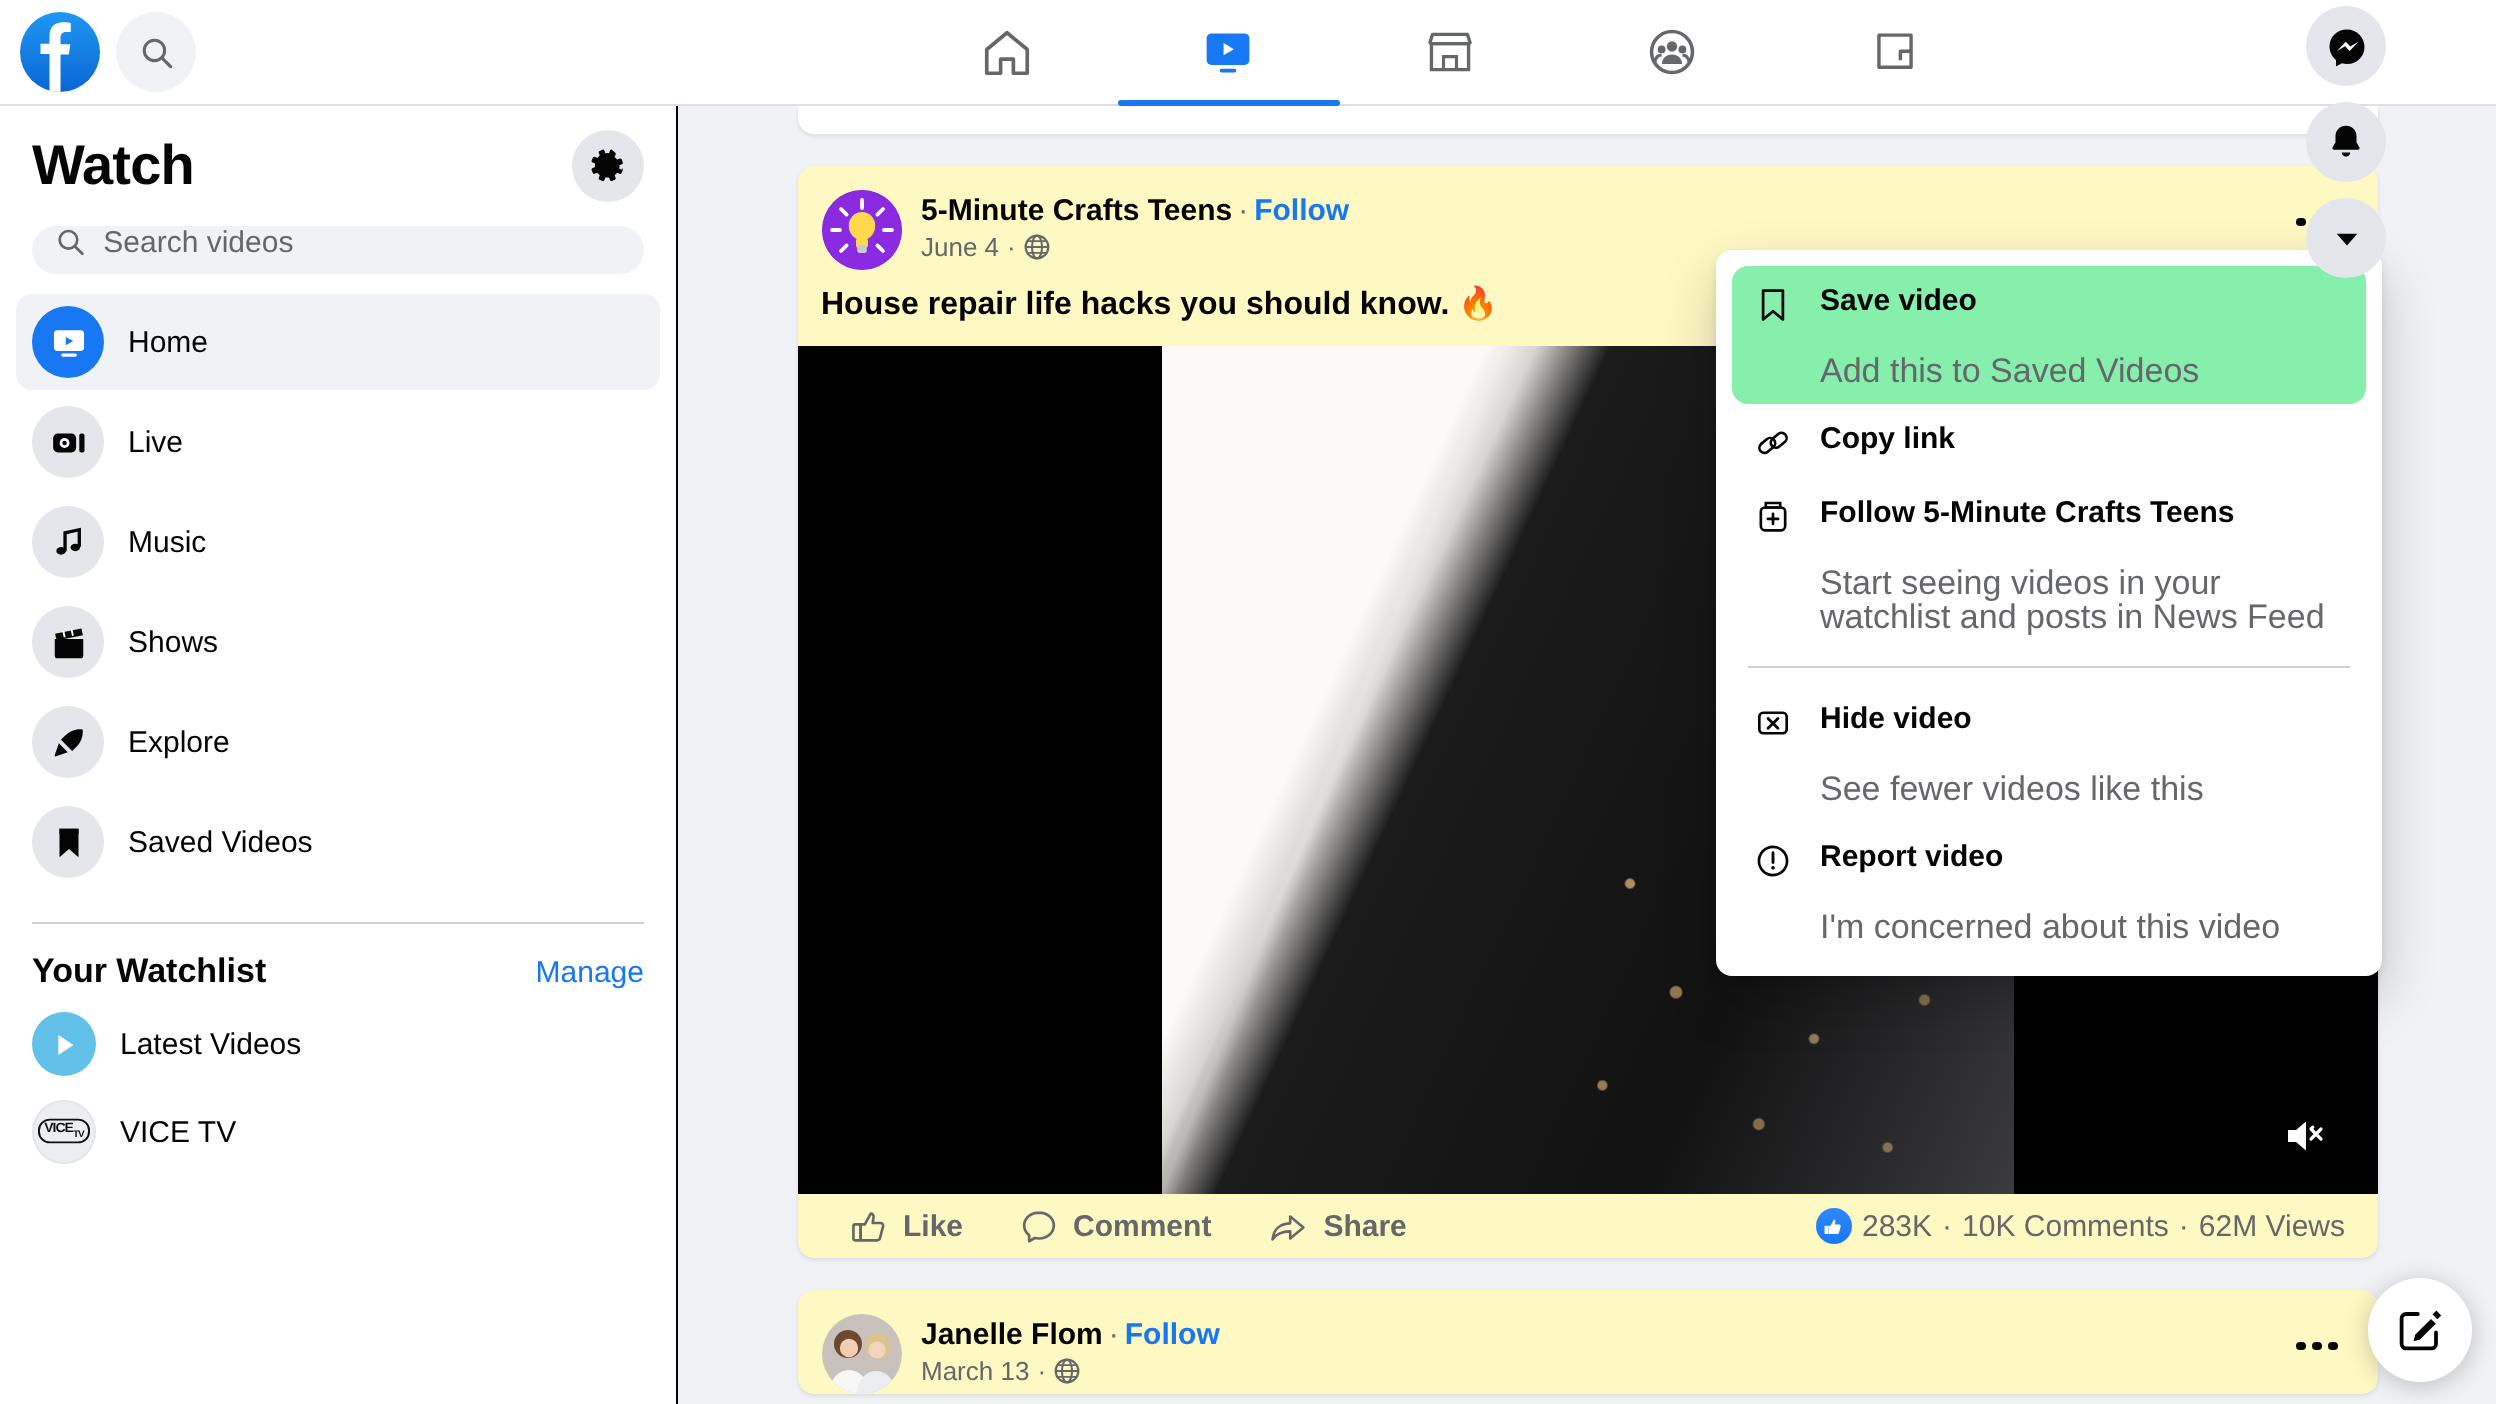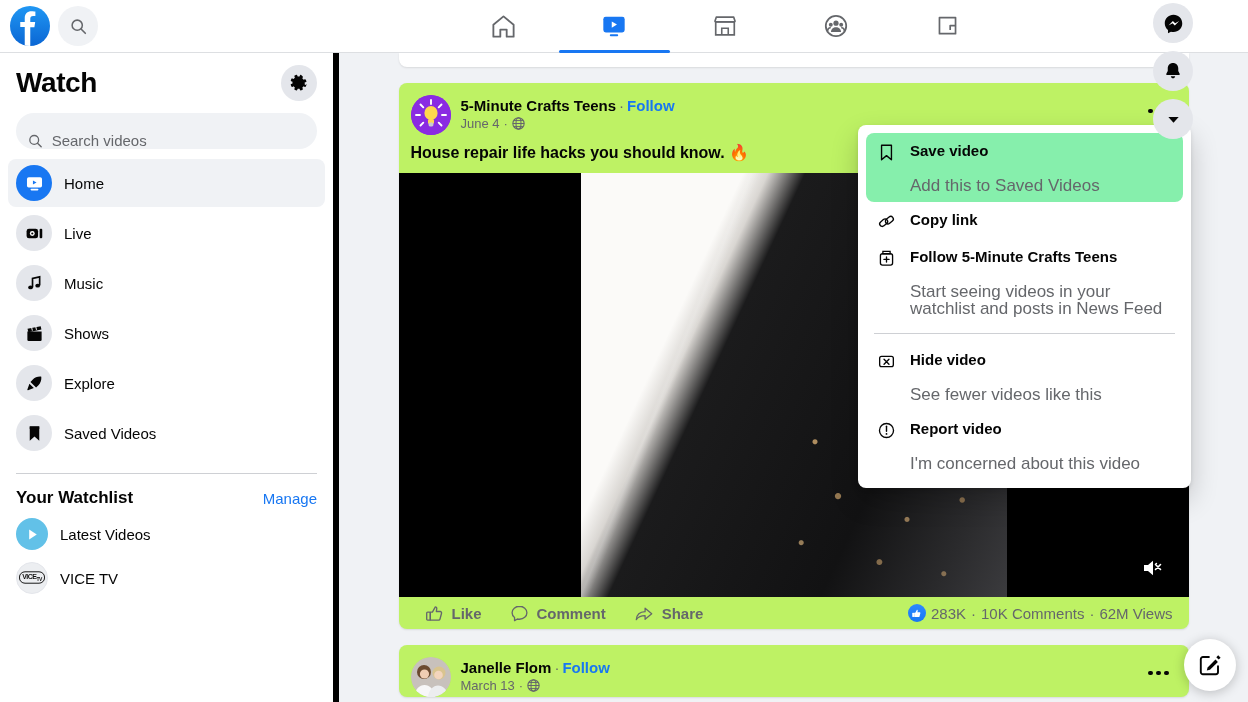--- a/index.html
+++ b/index.html
@@ -64,35 +64,35 @@
     width: 40px; height: 40px; border-radius: 50%;
     background: #e4e6eb; display: flex; align-items: center; justify-content: center;
     cursor: pointer;
   }
   .grid-dots { display: grid; grid-template-columns: repeat(3, 4px); grid-gap: 3px; }
   .grid-dots i { width: 4px; height: 4px; background: #050505; border-radius: 1px; display: block; }
 
   
   .sidebar {
     position: absolute; top: 53px; left: 0; width: 339px; height: 649px;
-    background: #ffffff; border-right: 6px solid #000000;
+    background: #ffffff; border-right: 1px solid #000000;
     padding: 0 8px; overflow: hidden;
   }
   .side-head {
     display: flex; align-items: center; justify-content: space-between;
     padding: 12px 8px 6px 8px;
   }
   .side-title { font-size: 28px; font-weight: 700; letter-spacing: -0.4px; }
   .gear-btn {
     width: 36px; height: 36px; border-radius: 50%; background: #e4e6eb;
     display: flex; align-items: center; justify-content: center; cursor: pointer;
   }
   .search-box {
-    margin: 6px 8px 10px 8px; height: 36px; border-radius: 50px;
-    background: #f0f2f5; display: flex; align-items: flex-end; gap: 9px;
+    margin: 6px 8px 10px 8px; height: 24px; border-radius: 50px;
+    background: #f0f2f5; display: flex; align-items: flex-start; gap: 9px;
     padding: 0 12px; cursor: text;
   }
   .search-box input {
     border: none; outline: none; background: transparent;
     font-family: inherit; font-size: 15px; color: #050505; width: 100%;
   }
   .search-box input::placeholder { color: #65676b; }
 
   .nav-list { padding: 0 0 6px 0; }
   .nav-item {
@@ -135,21 +135,21 @@
     line-height: 1; transform: scaleY(0.95);
   }
 
   
   .feed {
     position: absolute; top: 53px; left: 339px; width: 909px; height: 649px;
     overflow: hidden; background: #f0f2f5;
   }
   .feed-inner { width: 790px; margin: 0 auto; padding-top: 0; }
   .card {
-    background: #bef264; border-radius: 8px;
+    background: #fef9c3; border-radius: 8px;
     box-shadow: 0 1px 2px rgba(0,0,0,0.1);
     margin-bottom: 16px;
   }
   .card-stub { height: 14px; border-radius: 0 0 8px 8px; margin-bottom: 16px; background:#fff;
                box-shadow: 0 1px 2px rgba(0,0,0,0.1); }
 
   .post-head {
     display: flex; align-items: flex-start; padding: 12px 12px 0 12px; position: relative;
   }
   .post-av { width: 40px; height: 40px; border-radius: 50%; flex: none; overflow: hidden; position: relative; }

